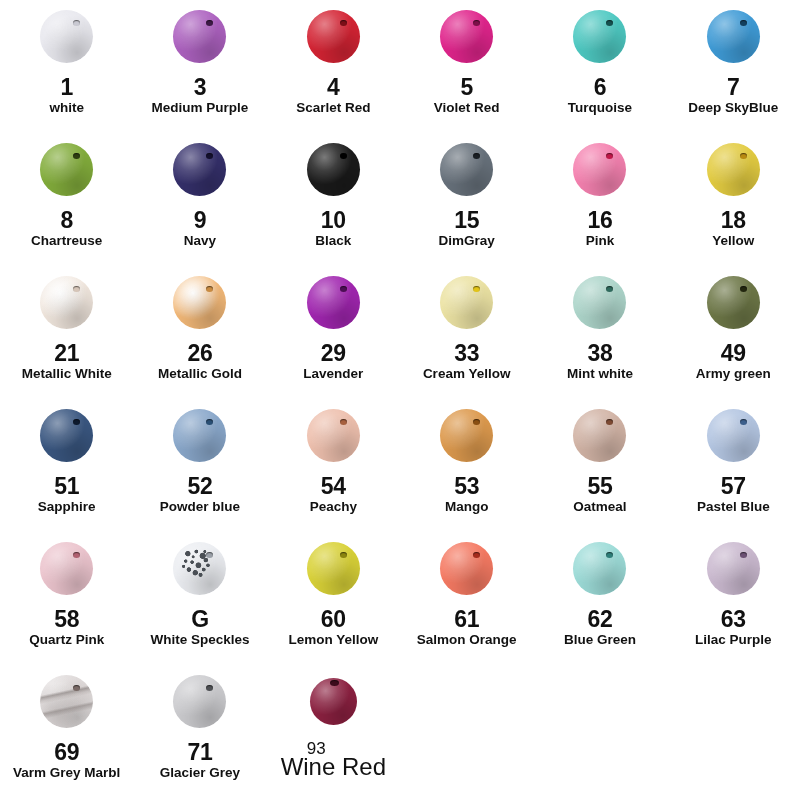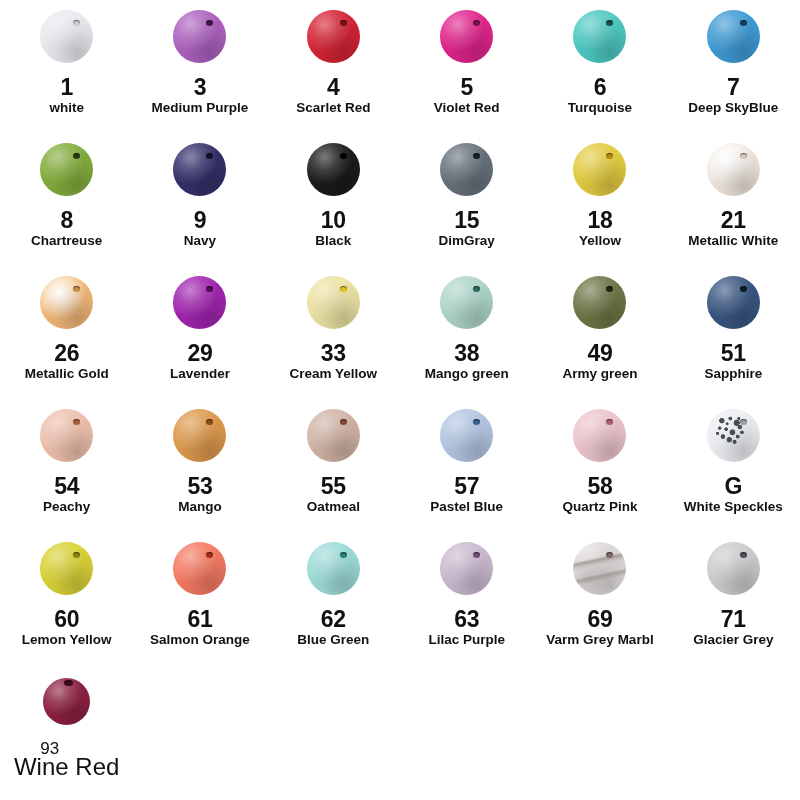--- a/index.html
+++ b/index.html
@@ -220,20 +220,29 @@
         <div class="bead-wrap">
           <div class="bead" style="background: rgb(104, 114, 124);">
             <div class="bead-hole" style="background: rgb(26, 31, 36);"></div>
           </div>
         </div>
         <div class="label-num">15</div>
         <div class="label-name">DimGray</div>
       </div>
       <div class="bead-cell">
         <div class="bead-wrap">
+          <div class="bead" style="background: rgb(245, 130, 176);">
+            <div class="bead-hole" style="background: rgb(192, 24, 72);"></div>
+          </div>
+        </div>
+        <div class="label-num">16</div>
+        <div class="label-name">Pink</div>
+      </div>
+      <div class="bead-cell">
+        <div class="bead-wrap">
           <div class="bead" style="background: rgb(227, 204, 66);">
             <div class="bead-hole" style="background: rgb(184, 138, 18);"></div>
           </div>
         </div>
         <div class="label-num">18</div>
         <div class="label-name">Yellow</div>
       </div>
       <div class="bead-cell">
         <div class="bead-wrap">
           <div class="bead" style="background: radial-gradient(circle at 38% 32%, rgb(255, 255, 255) 0%, rgb(240, 230, 221) 55%, rgb(240, 230, 221) 100%);">
@@ -270,39 +279,48 @@
         <div class="label-num">33</div>
         <div class="label-name">Cream Yellow</div>
       </div>
       <div class="bead-cell">
         <div class="bead-wrap">
           <div class="bead" style="background: rgb(174, 214, 203);">
             <div class="bead-hole" style="background: rgb(47, 106, 93);"></div>
           </div>
         </div>
         <div class="label-num">38</div>
-        <div class="label-name">Mango green</div>
+        <div class="label-name">Mint white</div>
       </div>
       <div class="bead-cell">
         <div class="bead-wrap">
           <div class="bead" style="background: rgb(109, 119, 71);">
             <div class="bead-hole" style="background: rgb(35, 39, 15);"></div>
           </div>
         </div>
         <div class="label-num">49</div>
         <div class="label-name">Army green</div>
       </div>
       <div class="bead-cell">
         <div class="bead-wrap">
           <div class="bead" style="background: rgb(58, 87, 129);">
             <div class="bead-hole" style="background: rgb(13, 26, 46);"></div>
           </div>
         </div>
         <div class="label-num">51</div>
         <div class="label-name">Sapphire</div>
+      </div>
+      <div class="bead-cell">
+        <div class="bead-wrap">
+          <div class="bead" style="background: rgb(138, 168, 203);">
+            <div class="bead-hole" style="background: rgb(42, 79, 116);"></div>
+          </div>
+        </div>
+        <div class="label-num">52</div>
+        <div class="label-name">Powder blue</div>
       </div>
       <div class="bead-cell">
         <div class="bead-wrap">
           <div class="bead" style="background: rgb(238, 192, 174);">
             <div class="bead-hole" style="background: rgb(167, 96, 63);"></div>
           </div>
         </div>
         <div class="label-num">54</div>
         <div class="label-name">Peachy</div>
       </div>

